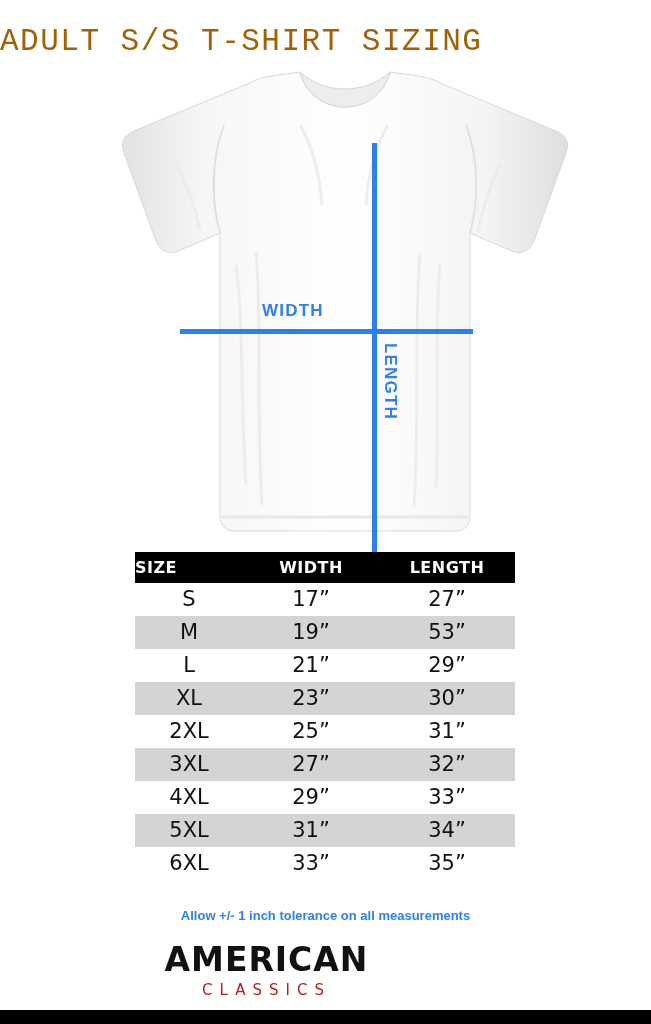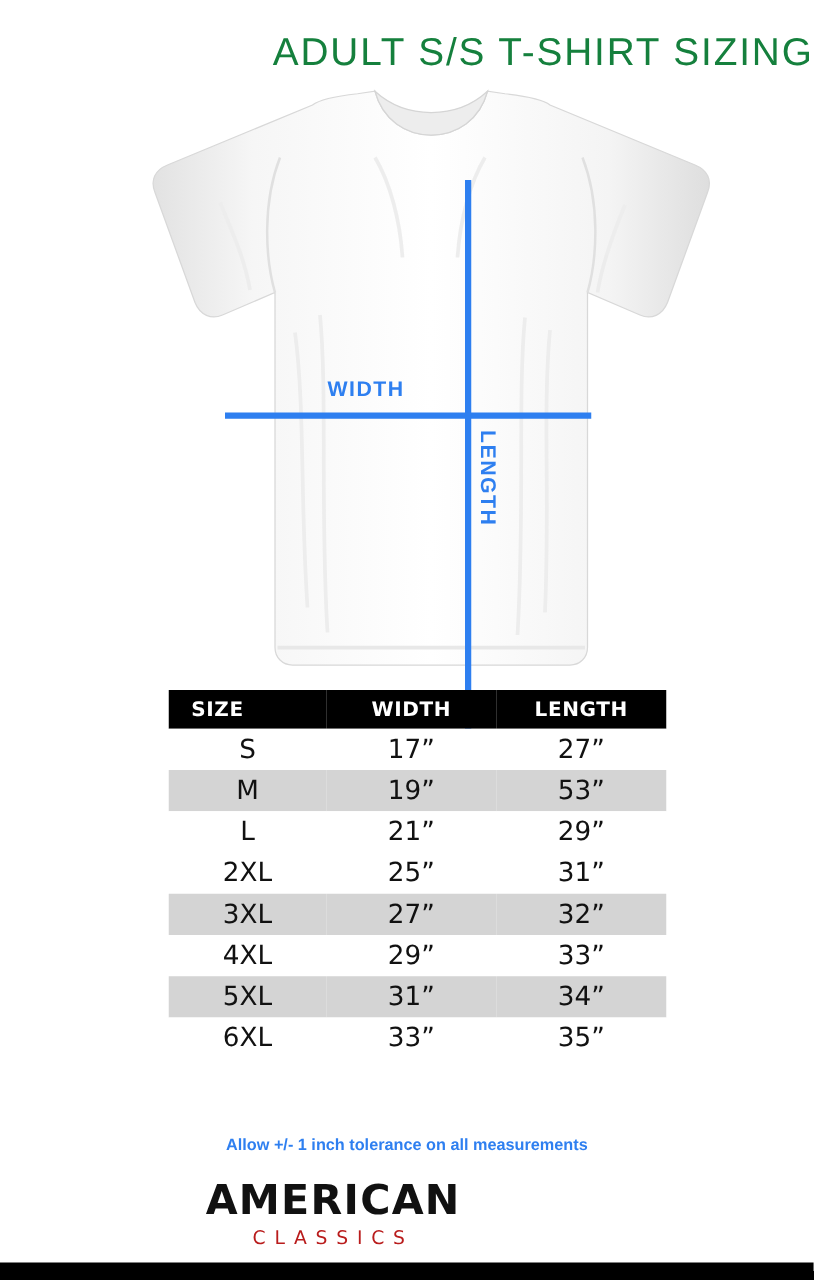--- a/index.html
+++ b/index.html
@@ -18,27 +18,27 @@
   .page {
     width: 651px;
     height: 1024px;
     position: relative;
     background: #ffffff;
     box-sizing: border-box;
   }
 
   
   .title {
-    text-align: right;
+    text-align: left;
     font-size: 31px;
     letter-spacing: 1.5px;
     font-weight: 400;
-    color: #15803d;
+    color: #a16207;
     padding-top: 24px;
-    font-family: Liberation Sans, sans-serif;
+    font-family: Liberation Mono, monospace;
   }
 
   
   .shirt-area {
     position: relative;
     width: 651px;
     height: 470px;
     margin-top: 6px;
   }
   .shirt-svg {
@@ -100,21 +100,21 @@
   table.size-table th {
     background: #000000;
     color: #ffffff;
     font-size: 16px;
     font-weight: bold;
     padding: 6px 0 6px 0;
     letter-spacing: 0.5px;
     text-align: center;
     font-family: "DejaVu Sans", sans-serif;
   }
-  table.size-table th.col-size { text-align: left; padding-left: 18px; width: 108px; }
+  table.size-table th.col-size { text-align: left; padding-left: 0; width: 108px; }
   table.size-table th.col-width { width: 136px; }
   table.size-table th.col-length { width: 136px; }
   table.size-table td {
     text-align: center;
     font-size: 21px;
     padding: 4px 0 5px 0;
     color: #111111;
     font-family: "DejaVu Sans", sans-serif;
   }
   table.size-table tr.alt td {
@@ -254,20 +254,25 @@
         <tr class="alt">
           <td>M</td>
           <td>19”</td>
           <td>53”</td>
         </tr>
         <tr class="plain">
           <td>L</td>
           <td>21”</td>
           <td>29”</td>
         </tr>
+        <tr class="alt">
+          <td>XL</td>
+          <td>23”</td>
+          <td>30”</td>
+        </tr>
         <tr class="plain">
           <td>2XL</td>
           <td>25”</td>
           <td>31”</td>
         </tr>
         <tr class="alt">
           <td>3XL</td>
           <td>27”</td>
           <td>32”</td>
         </tr>

